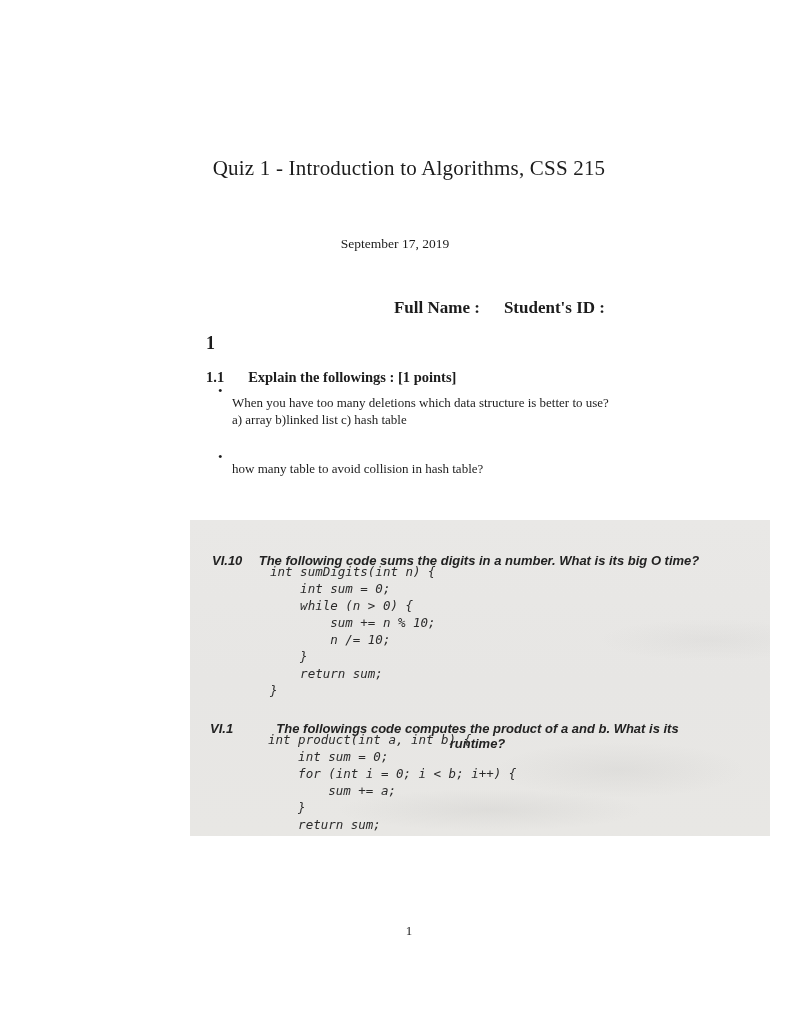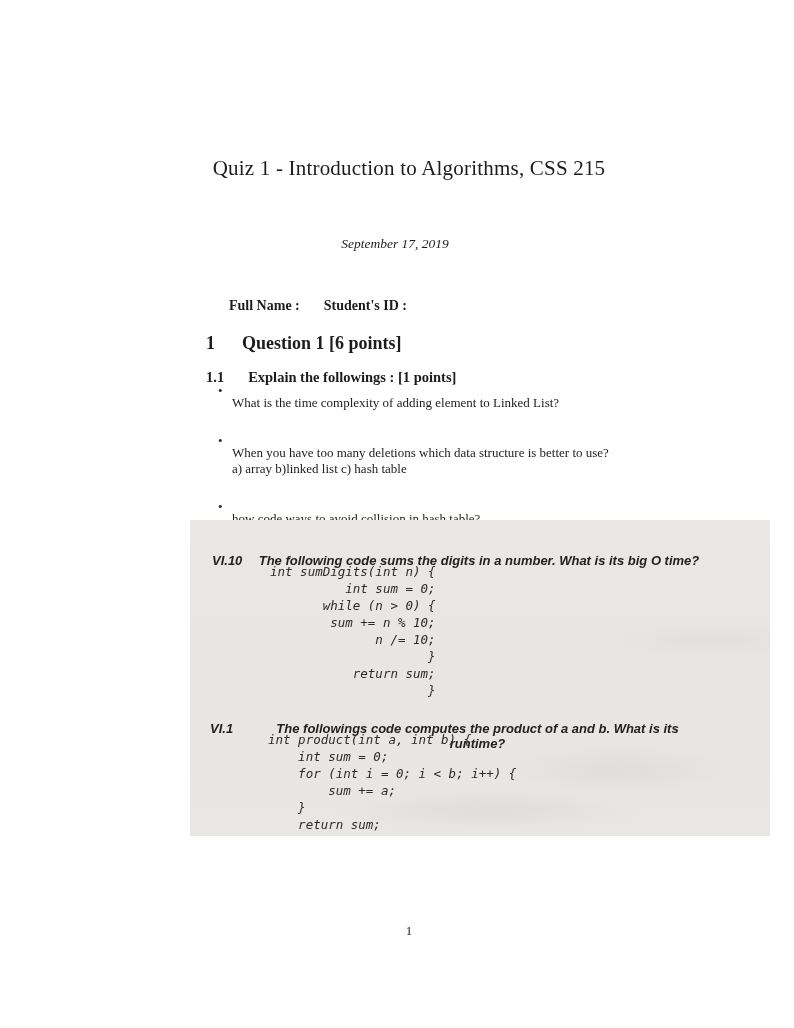--- a/index.html
+++ b/index.html
@@ -12,26 +12,26 @@
     overflow: hidden;
   }
   .page { position: absolute; inset: 0; width: 794px; height: 1028px; background: #fff; }
 
   .doc-title {
     position: absolute; top: 132px; left: 0; width: 794px;
     text-align: center; font-size: 21px; letter-spacing: 0.2px;
   }
   .doc-date {
     position: absolute; top: 212px; left: 0; width: 766px;
-    text-align: center; font-size: 13.5px; font-style: italic;
+    text-align: center; font-size: 13.5px;
   }
   .name-row {
     position: absolute; top: 262px; left: 193px; width: 424px;
-    display: flex; justify-content: flex-start;
-    font-weight: bold; font-size: 14px;
+    display: flex; justify-content: flex-end;
+    font-weight: bold; font-size: 17px;
   }
 
   .sec-heading {
     position: absolute; left: 170px; font-weight: bold;
     display: flex; align-items: baseline;
   }
   .sec-1 { top: 297px; font-size: 18px; }
   .sec-1 .sec-num { min-width: 36px; }
   .sub-1-1 { top: 333px; font-size: 14.5px; }
   .sub-1-1 .sec-num { min-width: 42px; }
@@ -73,21 +73,21 @@
   .p2-row { top: 177px; }
   .p2-row .p-label { left: 8px; }
   .p2-row .p-question { left: 50px; width: 475px; }
 
   .code-block {
     position: absolute;
     font-family: "DejaVu Sans Mono", "Liberation Mono", monospace;
     font-size: 12.5px; line-height: 17px; color: #2b2b2b;
     white-space: pre;
   }
-  .code-1 { top: 31px; left: 68px; text-align: right; }
+  .code-1 { top: 31px; left: 68px; }
   .code-2 { top: 199px; left: 66px; }
 
   .page-number {
     position: absolute; top: 899px; left: 0; width: 794px;
     text-align: center; font-size: 13px;
   }
 </style>
 </head>
 <body>
 
@@ -97,32 +97,30 @@
 
   <div class="doc-date">September 17, 2019</div>
 
   <div class="name-row">
     <span>Full Name :</span>
     <span>Student's ID :</span>
   </div>
 
   <div class="sec-heading sec-1">
     <span class="sec-num">1</span>
-    <span class="sec-text">Question 1 [6 points]</span>
   </div>
 
   <div class="sec-heading sub-1-1">
     <span class="sec-num">1.1</span>
     <span class="sec-text">Explain the followings : [1 points]</span>
   </div>
 
   <ul class="bullet-list">
-    <li>What is the time complexity of adding element to Linked List?</li>
     <li>When you have too many deletions which data structure is better to use? a) array b)linked list c) hash table</li>
-    <li>how code ways to avoid collision in hash table?</li>
+    <li>how many table to avoid collision in hash table?</li>
   </ul>
 
   <div class="sec-heading sub-1-2">
     <span class="sec-num">1.2</span>
     <span class="sec-text">Determine Big O [2 points]</span>
   </div>
 
   <div class="scan-image">
 
     <div class="problem-row p1-row">

